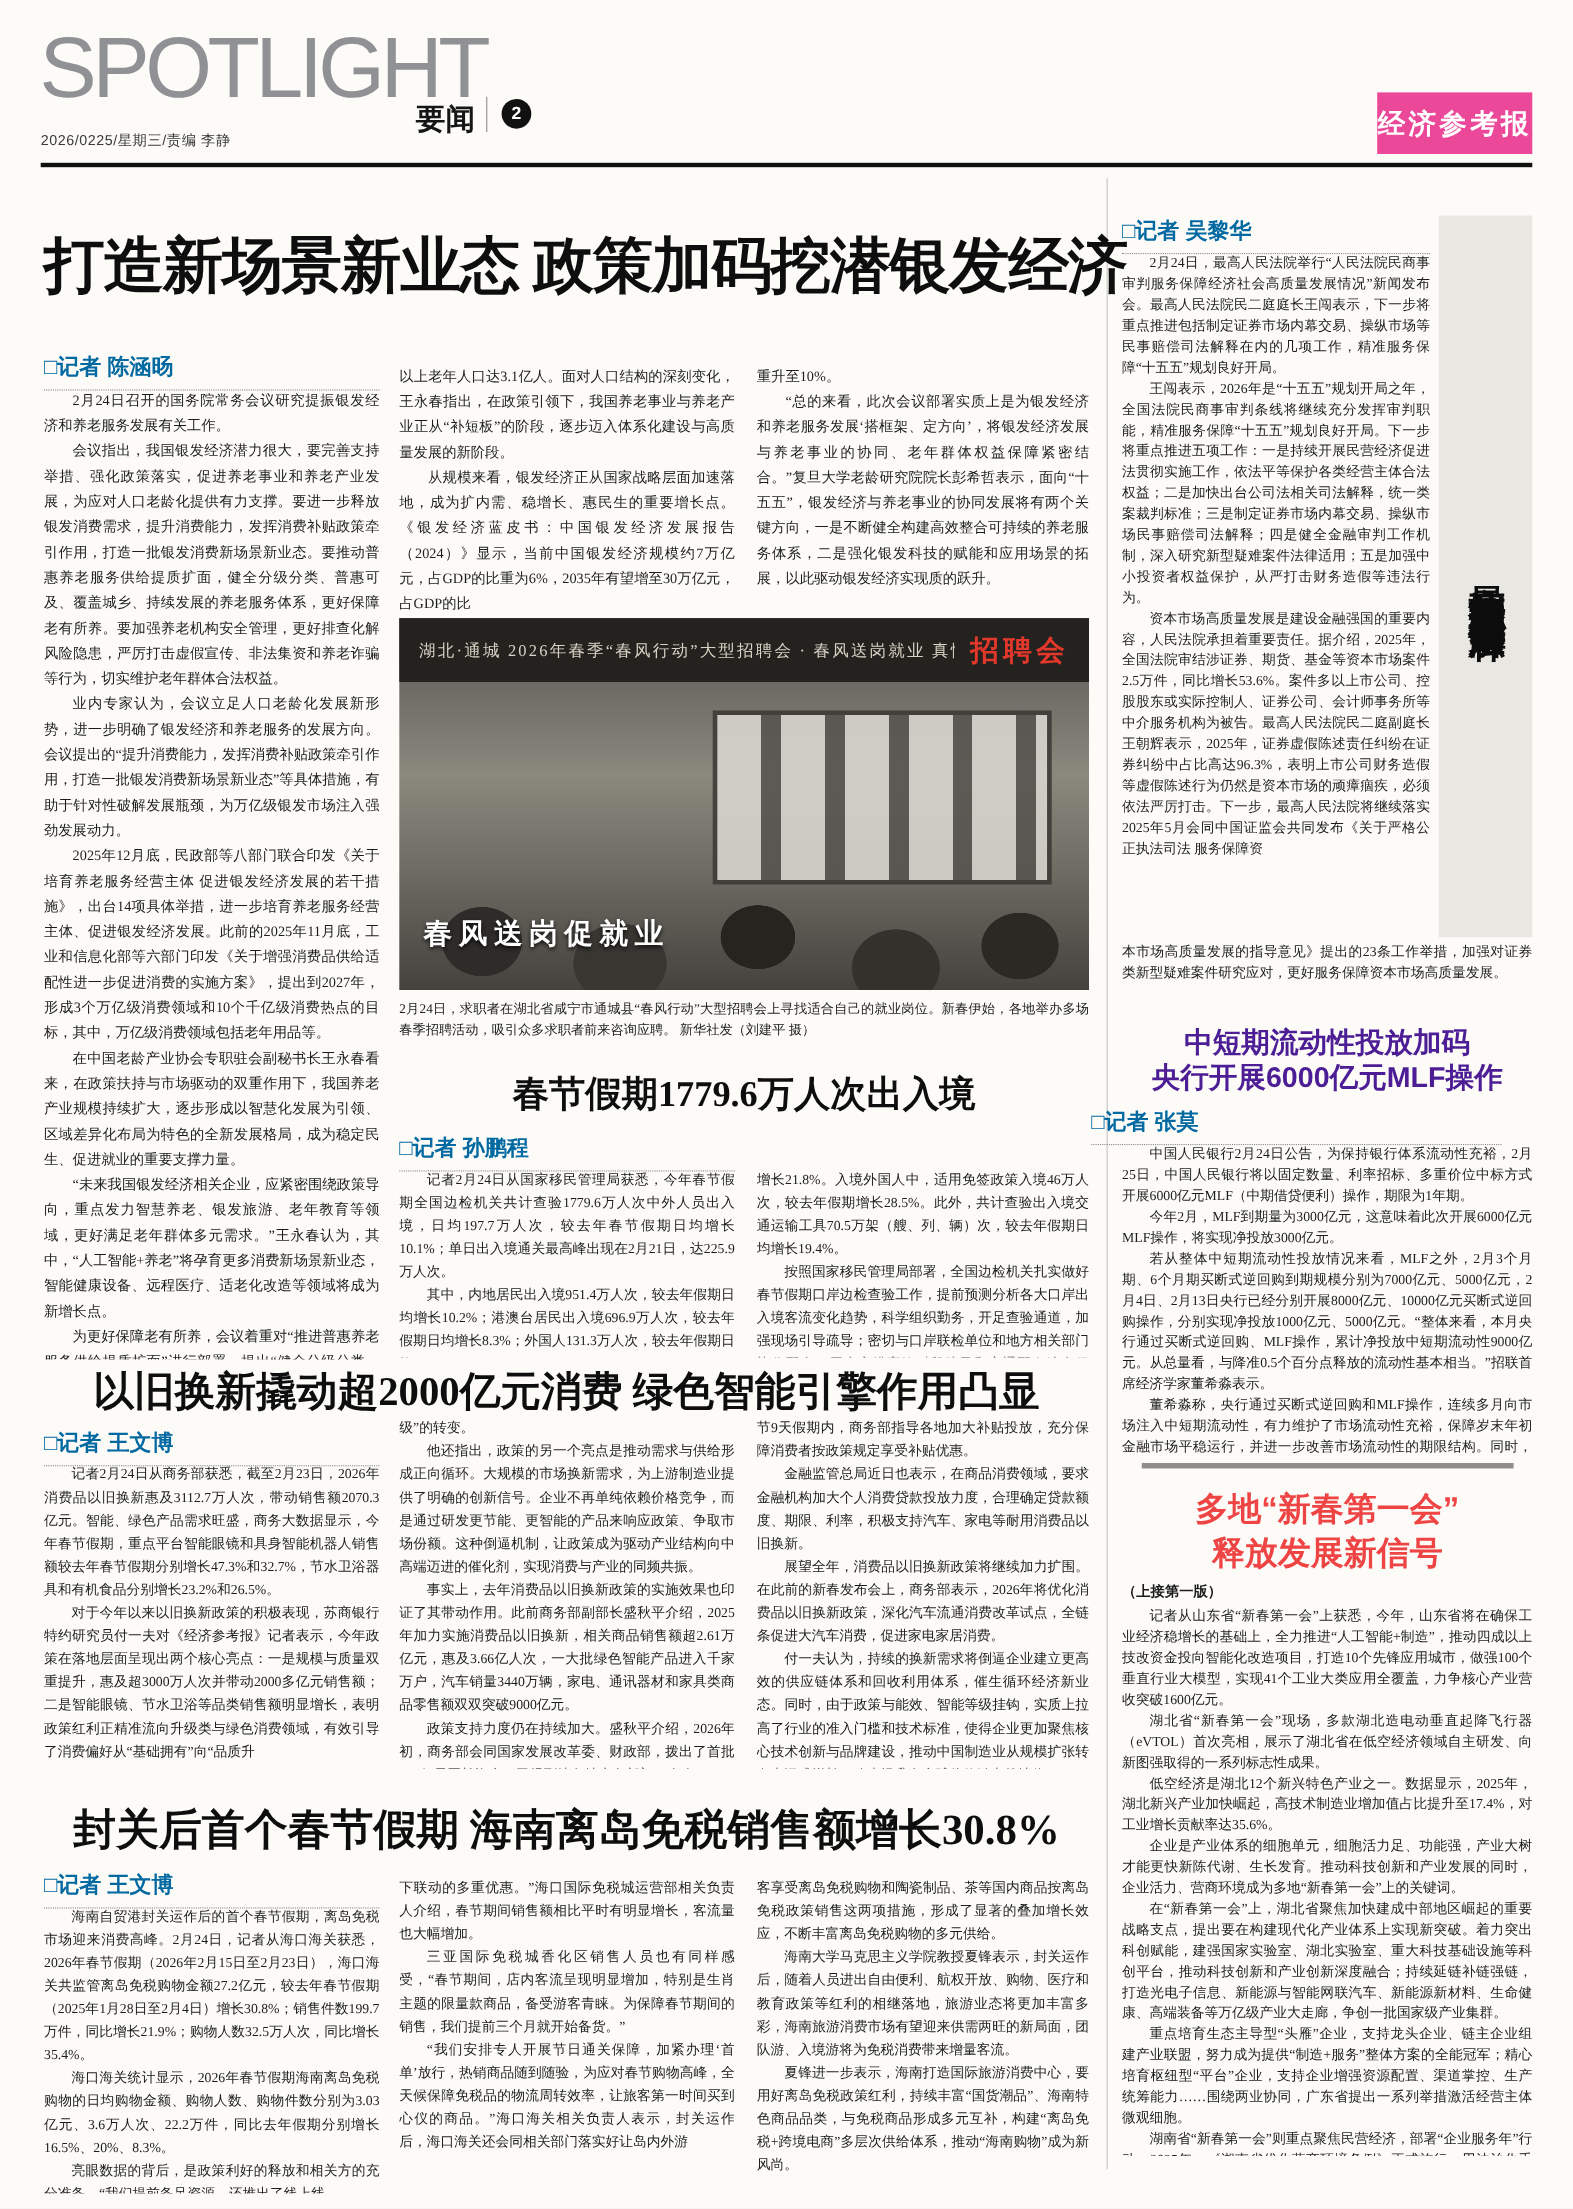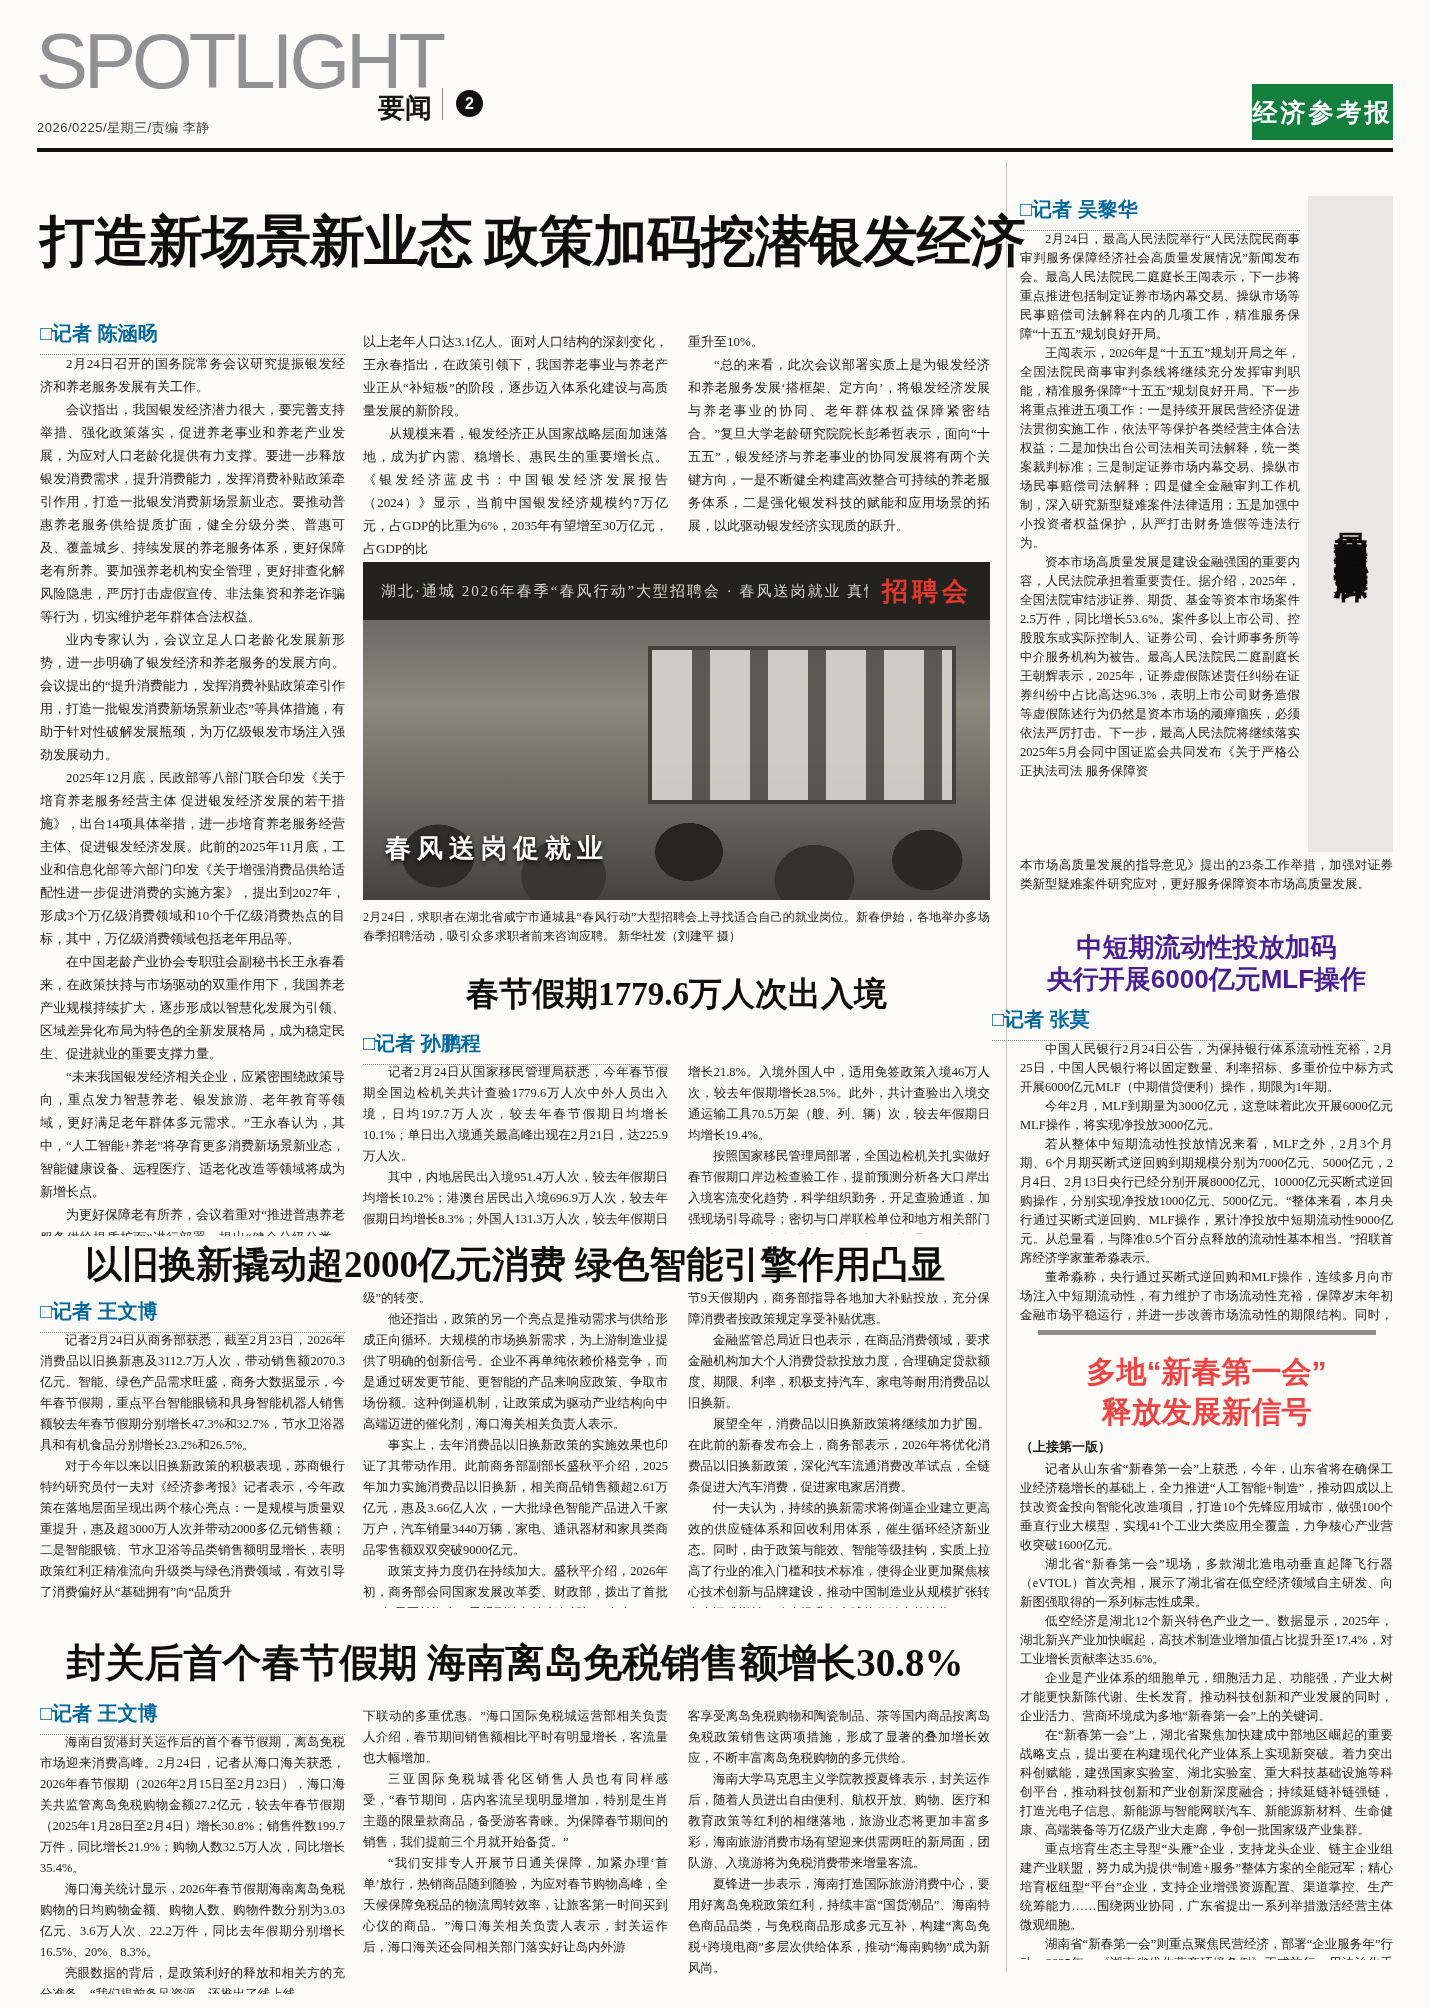--- a/index.html
+++ b/index.html
@@ -7,21 +7,21 @@
         font-family:"Liberation Serif","DejaVu Serif",serif;color:#1c1c1c;overflow:hidden;}
   .abs{position:absolute;}
   
   .brand{font-family:"Liberation Sans","DejaVu Sans",sans-serif;font-weight:300;
          font-size:78px;letter-spacing:-4px;color:#8f9194;line-height:1;}
   .section-name{font-family:"Liberation Sans",sans-serif;font-weight:bold;font-size:27px;color:#161616;}
   .page-circle{width:27px;height:27px;border-radius:50%;background:#111;color:#fff;
          font-family:"Liberation Sans",sans-serif;font-size:16px;font-weight:bold;
          display:flex;align-items:center;justify-content:center;}
   .dateline{font-family:"Liberation Sans",sans-serif;font-size:13px;color:#3a3a3a;letter-spacing:.5px;}
-  .masthead{background:#15803d;color:#fff;display:flex;align-items:center;justify-content:center;
+  .masthead{background:#ec4899;color:#fff;display:flex;align-items:center;justify-content:center;
          font-weight:bold;font-size:25px;letter-spacing:3px;}
   .toprule{background:#101010;height:4px;}
   .vrule{background:#c6c4bf;width:1px;}
   
   .hl{font-weight:bold;color:#0e0e0e;text-align:center;white-space:nowrap;}
   .hl-main{font-size:55px;letter-spacing:-1px;}
   .hl-mid{font-size:33px;}
   .hl-trade{font-size:37px;}
   .hl-hainan{font-size:39px;}
   .byline{font-family:"Liberation Sans",sans-serif;font-weight:bold;font-size:20px;color:#0369a1;
@@ -123,21 +123,21 @@
     </div>
 
   <div class="abs hl hl-trade" style="left:40px;top:1240px;width:950px;">以旧换新撬动超2000亿元消费 绿色智能引擎作用凸显</div>
   <div class="abs byline" style="left:40px;top:1298px;width:305px;">□记者 王文博</div>
   <div class="abs col sec-body" style="left:40px;top:1330px;width:305px;height:278px;">
       <p>记者2月24日从商务部获悉，截至2月23日，2026年消费品以旧换新惠及3112.7万人次，带动销售额2070.3亿元。智能、绿色产品需求旺盛，商务大数据显示，今年春节假期，重点平台智能眼镜和具身智能机器人销售额较去年春节假期分别增长47.3%和32.7%，节水卫浴器具和有机食品分别增长23.2%和26.5%。</p>
       <p>对于今年以来以旧换新政策的积极表现，苏商银行特约研究员付一夫对《经济参考报》记者表示，今年政策在落地层面呈现出两个核心亮点：一是规模与质量双重提升，惠及超3000万人次并带动2000多亿元销售额；二是智能眼镜、节水卫浴等品类销售额明显增长，表明政策红利正精准流向升级类与绿色消费领域，有效引导了消费偏好从“基础拥有”向“品质升</p>
     </div>
   <div class="abs col sec-body cont" style="left:363px;top:1288px;width:305px;height:320px;">
       <p>级”的转变。</p>
-      <p>他还指出，政策的另一个亮点是推动需求与供给形成正向循环。大规模的市场换新需求，为上游制造业提供了明确的创新信号。企业不再单纯依赖价格竞争，而是通过研发更节能、更智能的产品来响应政策、争取市场份额。这种倒逼机制，让政策成为驱动产业结构向中高端迈进的催化剂，海口海关相关负责人表示。</p>
+      <p>他还指出，政策的另一个亮点是推动需求与供给形成正向循环。大规模的市场换新需求，为上游制造业提供了明确的创新信号。企业不再单纯依赖价格竞争，而是通过研发更节能、更智能的产品来响应政策、争取市场份额。这种倒逼机制，让政策成为驱动产业结构向中高端迈进的催化剂，实现消费与产业的同频共振。</p>
       <p>事实上，去年消费品以旧换新政策的实施效果也印证了其带动作用。此前商务部副部长盛秋平介绍，2025年加力实施消费品以旧换新，相关商品销售额超2.61万亿元，惠及3.66亿人次，一大批绿色智能产品进入千家万户，汽车销量3440万辆，家电、通讯器材和家具类商品零售额双双突破9000亿元。</p>
       <p>政策支持力度仍在持续加大。盛秋平介绍，2026年初，商务部会同国家发展改革委、财政部，拨出了首批625亿元国补资金，已经到达各地商务部门。在春</p>
     </div>
   <div class="abs col sec-body cont" style="left:688px;top:1288px;width:302px;height:320px;">
       <p>节9天假期内，商务部指导各地加大补贴投放，充分保障消费者按政策规定享受补贴优惠。</p>
       <p>金融监管总局近日也表示，在商品消费领域，要求金融机构加大个人消费贷款投放力度，合理确定贷款额度、期限、利率，积极支持汽车、家电等耐用消费品以旧换新。</p>
       <p>展望全年，消费品以旧换新政策将继续加力扩围。在此前的新春发布会上，商务部表示，2026年将优化消费品以旧换新政策，深化汽车流通消费改革试点，全链条促进大汽车消费，促进家电家居消费。</p>
       <p>付一夫认为，持续的换新需求将倒逼企业建立更高效的供应链体系和回收利用体系，催生循环经济新业态。同时，由于政策与能效、智能等级挂钩，实质上拉高了行业的准入门槛和技术标准，使得企业更加聚焦核心技术创新与品牌建设，推动中国制造业从规模扩张转向内涵式增长，稳步提升在全球价值链中的地位。</p>
     </div>
 

